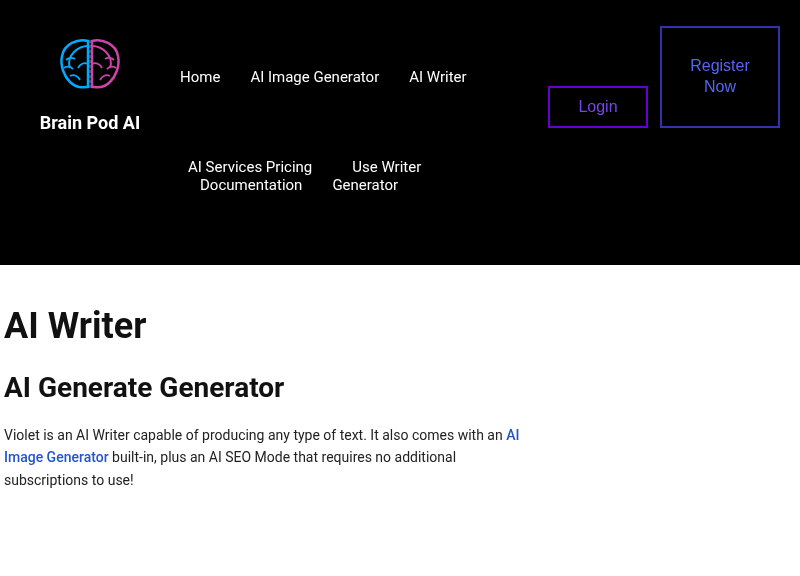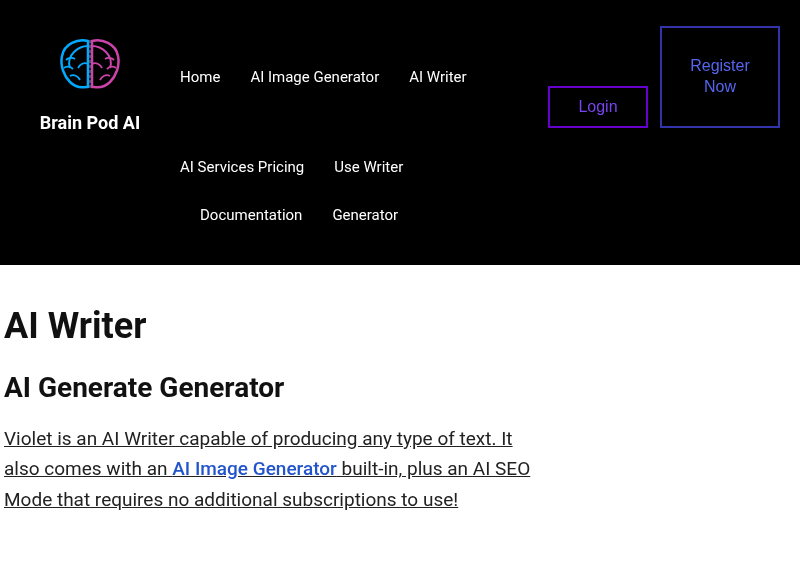--- a/index.html
+++ b/index.html
@@ -99,30 +99,30 @@
       font-size: 16px;
       font-weight: 500;
       cursor: pointer;
       min-width: 120px;
       line-height: 1.3;
     }
 
     .nav-row-mid {
       display: flex;
       align-items: center;
-      gap: 30px;
+      gap: 40px;
       margin-top: 30px;
       padding-left: 0;
+      margin-left: 8px;
     }
 
     .nav-row-bot {
       display: flex;
       align-items: flex-start;
       gap: 30px;
-      margin-top: 30px;
       padding-left: 20px;
     }
 
     
     .main-content {
       background: #fff;
       padding: 40px 20px 40px 4px;
     }
 
     .page-title {
@@ -133,26 +133,25 @@
     }
 
     .section-title {
       font-size: 28px;
       font-weight: 700;
       color: #111;
       margin-bottom: 20px;
     }
 
     .description-text {
-      font-size: 19px;
+      font-size: 14px;
       color: #222;
       line-height: 1.6;
       max-width: 530px;
       margin-bottom: 20px;
-      text-decoration: underline;
     }
 
     .highlight-link {
       color: #2255cc;
       text-decoration: none;
       font-weight: 500;
     }
   </style>
 </head>
 <body>

